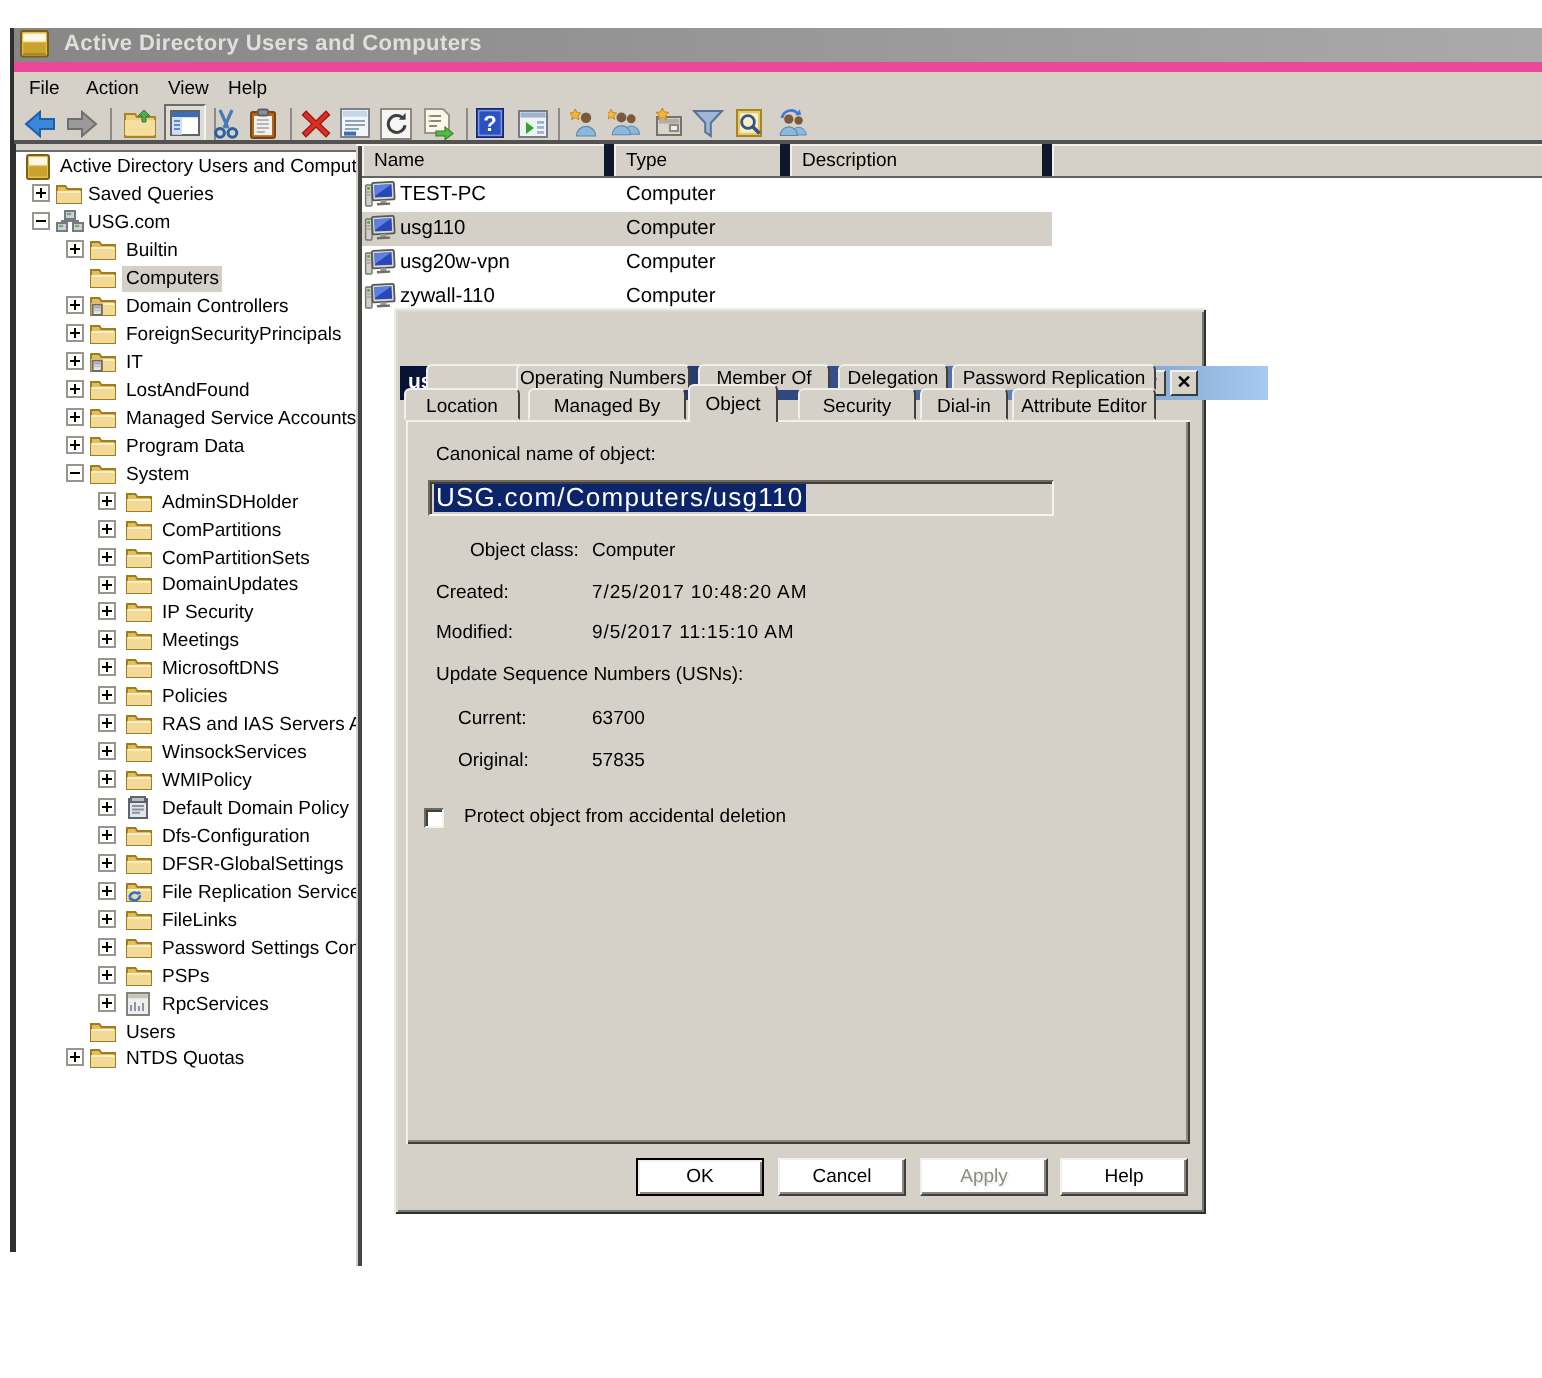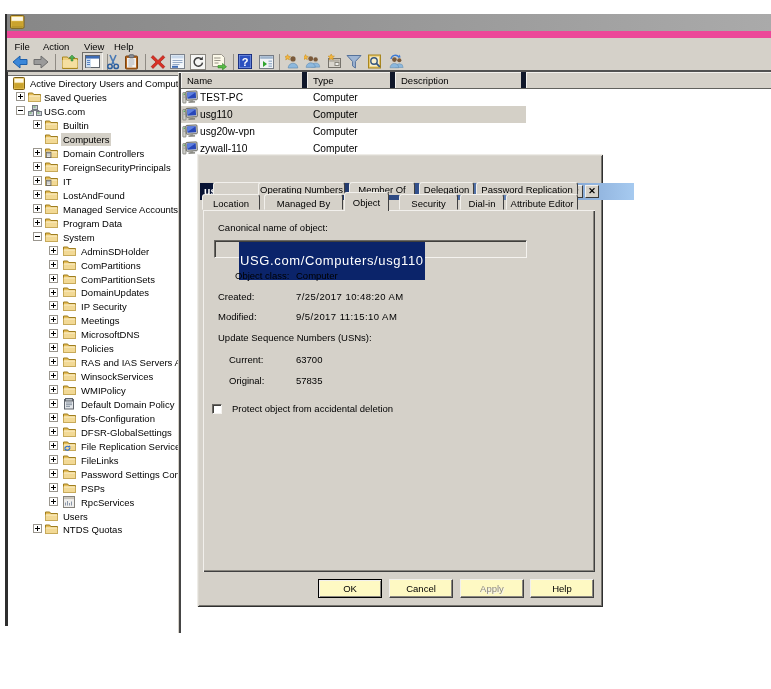--- a/index.html
+++ b/index.html
@@ -1,20 +1,20 @@
 <!DOCTYPE html>
 <html><head><meta charset="utf-8"><style>
 html,body{margin:0;padding:0;background:#fff;}
 #page{position:relative;width:771px;height:689px;background:#fff;overflow:hidden;
   font-family:"Liberation Sans",sans-serif;font-size:9.5px;color:#000;}
 #page div{position:absolute;}
 .tb{left:7px;top:14px;width:764px;height:17px;background:linear-gradient(90deg,#878787,#949494 40%,#aaaaaa);}
 .tb .txt{left:25px;top:2px;font-weight:bold;font-size:11px;color:#e2dfda;letter-spacing:.2px;}
 .lborder{left:5px;top:14px;width:3px;height:612px;background:#2f2f2f;}
-.menubar{left:7px;top:31px;width:764px;height:21px;background:#d5d1c9;border-top:7px solid #ec4899;box-sizing:border-box;}
+.menubar{left:7px;top:31px;width:764px;height:21px;background:#d5d1c9;border-top:5px solid #ec4899;box-sizing:border-box;}
 .menubar span{position:absolute;top:2.5px;}
 .toolbar{left:7px;top:52px;width:764px;height:19px;background:#d5d1c9;}
 .tbline{left:7px;top:69.5px;width:764px;height:2px;background:#525252;}
 .sep{top:2px;width:1px;height:16px;background:#8f8b84;position:absolute;}
 .treepanel{left:8px;top:76px;width:171px;height:550px;background:#fff;overflow:hidden;font-size:9.5px;white-space:nowrap;}
 .divider{left:178px;top:73px;width:3px;height:560px;background:#d5d1c9;border-right:2px solid #454545;box-sizing:border-box;}
 .listpanel{left:181px;top:73px;width:590px;height:534px;background:#fff;}
 .hdr{left:0;top:-1.5px;width:590px;height:17.5px;background:#d5d1c9;border-bottom:1px solid #62625e;box-sizing:border-box;}
 .hseg{top:-1.5px;height:16.5px;border-right:5px solid #0f172a;box-shadow:inset 1px 1px 0 #f3f1ed;box-sizing:border-box;padding:3.5px 0 0 6px;}
 .lrow{left:0;width:580px;height:17px;font-size:10.2px;}
@@ -31,36 +31,37 @@
  box-shadow:inset 1px 1px 0 #eeece7,inset -1px -1px 0 #2f2f2f,inset 2px 2px 0 #dcd9d2,inset -2px -2px 0 #77756f;}
 .dtitle{left:3px;top:3px;width:434px;height:17px;background:linear-gradient(90deg,#071232 0%,#33508c 50%,#a6caf0 100%);margin-top:26px;}
 .dtitle .t{left:4px;top:1.5px;font-weight:bold;font-size:10.5px;color:#fff;}
 .cbtn{top:2px;width:14px;height:13px;background:#d5d1c9;border:1px solid;border-color:#f2f0ec #3a3a3a #3a3a3a #f2f0ec;box-sizing:border-box;text-align:center;font-weight:bold;font-size:9px;line-height:11px;}
 .tab{box-sizing:border-box;background:#d5d1c9;border:1px solid;border-color:#f2f0ec #404040 transparent #f2f0ec;border-radius:3px 3px 0 0;text-align:center;}
 .panel{left:6px;top:56px;width:392px;height:362px;background:#d5d1c9;
  box-shadow:inset 1px 1px 0 #f2f0ec,inset -1px -1px 0 #404040,inset -2px -2px 0 #8a8780;}
 .lab{white-space:nowrap;}
 .tbox{left:17px;top:86px;width:313px;height:18px;background:#d5d1c9;box-sizing:border-box;
  border:1px solid;border-color:#6b6964 #f5f3ef #f5f3ef #6b6964;box-shadow:inset 1px 1px 0 #403f3c;}
-.tsel{left:2px;top:1px;height:14px;background:#0b246a;color:#fff;font-size:13px;letter-spacing:0.62px;padding:12px 1px;line-height:14px;margin-left:22px;}
-.btn{top:425px;width:64px;height:19px;background:#fef9c3;box-sizing:border-box;text-align:center;line-height:17px;
+.tsel{left:2px;top:1px;height:14px;background:#0b246a;color:#fff;font-size:13px;letter-spacing:0.62px;padding:0 1px;line-height:14px;}
+.btn{top:425px;width:64px;height:19px;background:#ffffff;box-sizing:border-box;text-align:center;line-height:17px;
  border:1px solid;border-color:#f2f0ec #404040 #404040 #f2f0ec;box-shadow:inset -1px -1px 0 #8a8780;}
 .btn.def{border:1px solid #000;box-shadow:inset 1px 1px 0 #f2f0ec,inset -1px -1px 0 #8a8780;}
 .chk{left:15px;top:250px;width:10px;height:10px;background:#fff;border:1px solid;border-color:#6b6964 #f5f3ef #f5f3ef #6b6964;box-shadow:inset 1px 1px 0 #403f3c;box-sizing:border-box;}
 svg{position:absolute;}
 </style></head><body>
 <div id="page">
   <div class="lborder"></div>
   <div class="tb">
     <svg style="left:3px;top:1px" width="15" height="14" viewBox="0 0 15 14">
         <rect x="0.5" y="0.5" width="13.5" height="12.8" rx="1.2" fill="#e3bd4e" stroke="#7c5f12"></rect>
         <rect x="1.6" y="1.8" width="11.3" height="4" fill="#fdf8e6"></rect>
         <rect x="1.6" y="6.4" width="11.3" height="5.4" fill="#caa32e"></rect>
         <path d="M1.6 12 h11.3" stroke="#9a7d1c" stroke-width="0.8"></path>
       </svg>
+    <div class="txt">Active Directory Users and Computers</div>
   </div>
   <div class="menubar">
     <span style="left:7.5px">File</span>
       <span style="left:36px">Action</span>
       <span style="left:77px">View</span>
       <span style="left:107px">Help</span>
   </div>
   <div class="toolbar" id="toolbar">
     <div class="sep" style="left:48px"></div>
     <div class="sep" style="left:100px"></div>

